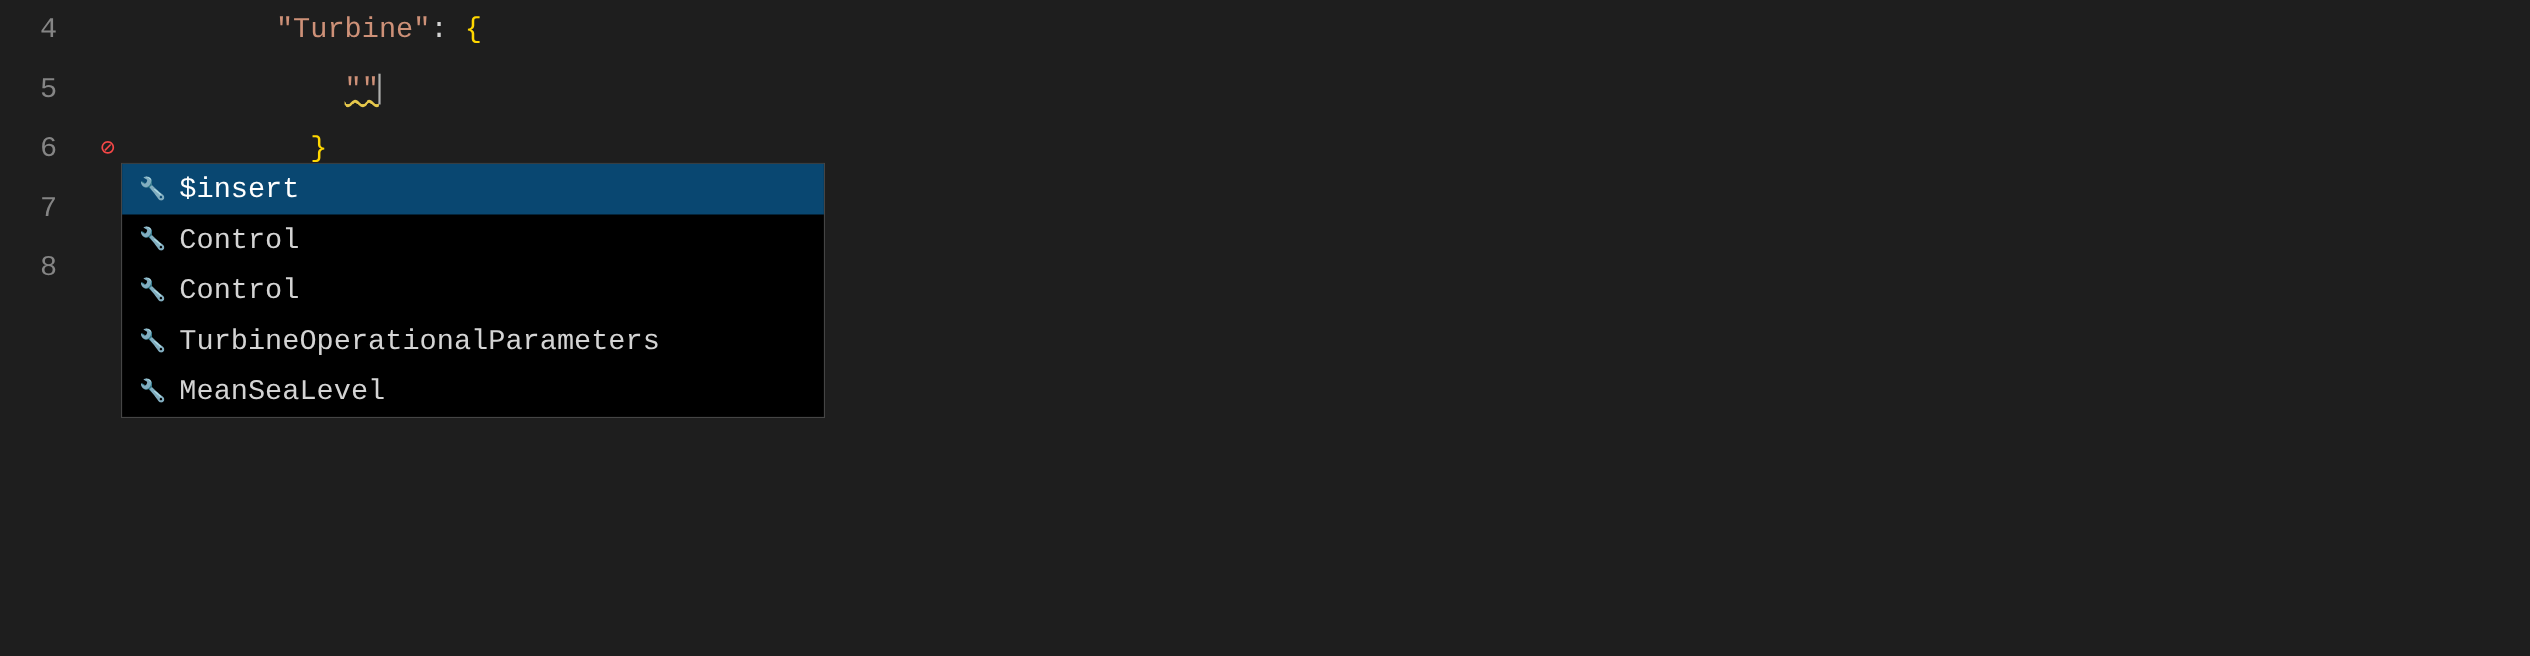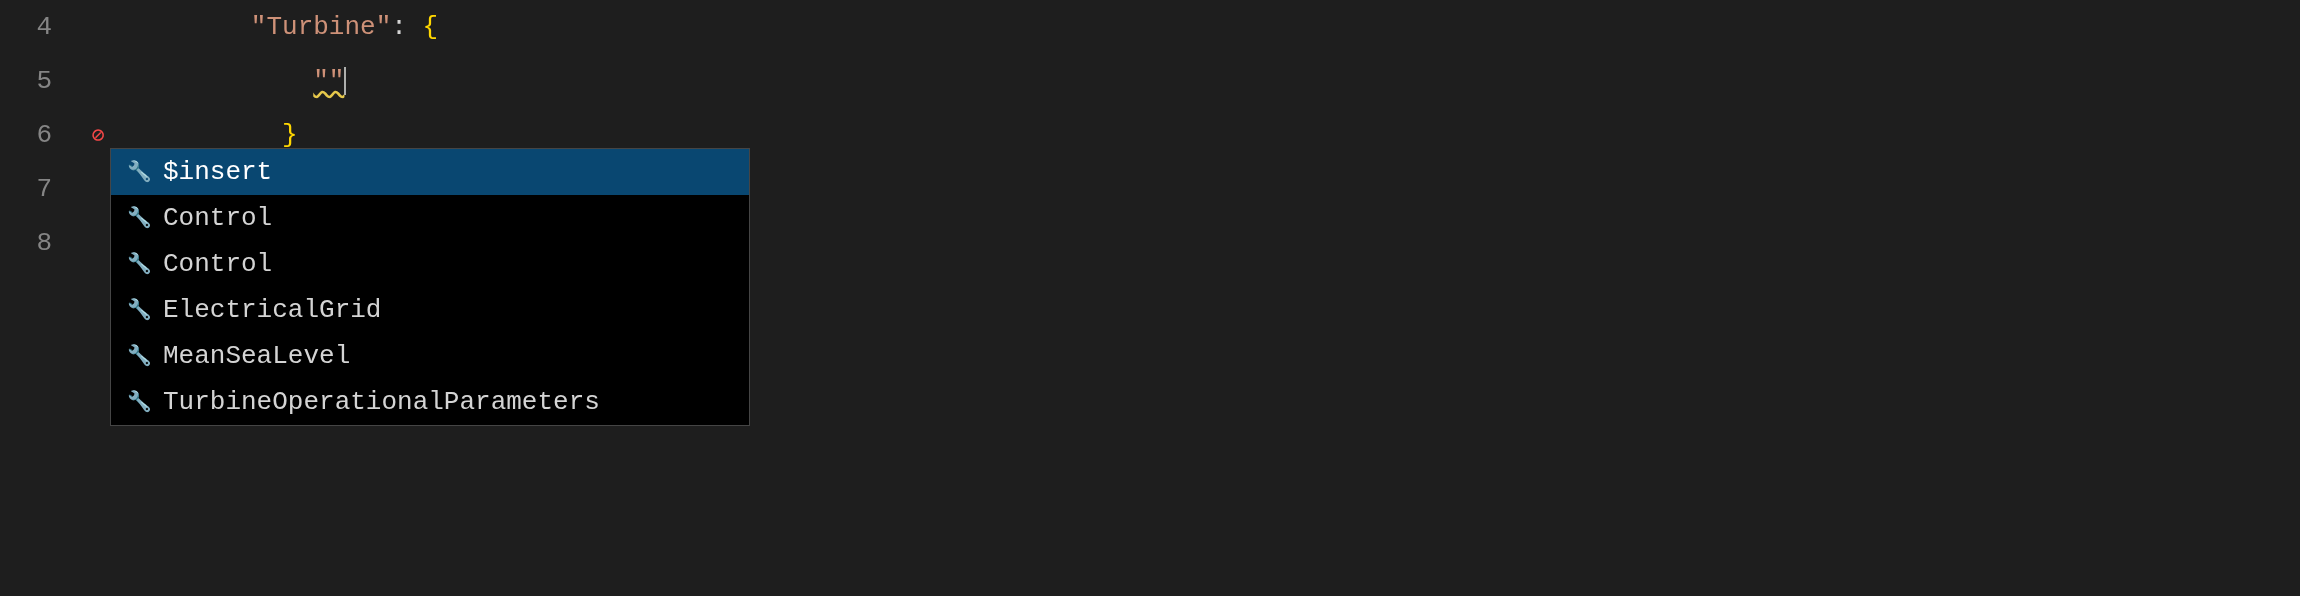--- a/index.html
+++ b/index.html
@@ -212,25 +212,21 @@
     <div class="autocomplete-item">
       <span class="autocomplete-icon wrench-icon"></span>
       <span class="autocomplete-label">Control</span>
     </div>
     <div class="autocomplete-item">
       <span class="autocomplete-icon wrench-icon"></span>
       <span class="autocomplete-label">Control</span>
     </div>
     <div class="autocomplete-item">
       <span class="autocomplete-icon wrench-icon"></span>
-      <span class="autocomplete-label">ElectricalGrid</span>
+      <span class="autocomplete-label">TurbineOperationalParameters</span>
     </div>
     <div class="autocomplete-item">
       <span class="autocomplete-icon wrench-icon"></span>
       <span class="autocomplete-label">MeanSeaLevel</span>
     </div>
-    <div class="autocomplete-item">
-      <span class="autocomplete-icon wrench-icon"></span>
-      <span class="autocomplete-label">TurbineOperationalParameters</span>
-    </div>
   </div>
 
 </div>
 
 </body></html>

